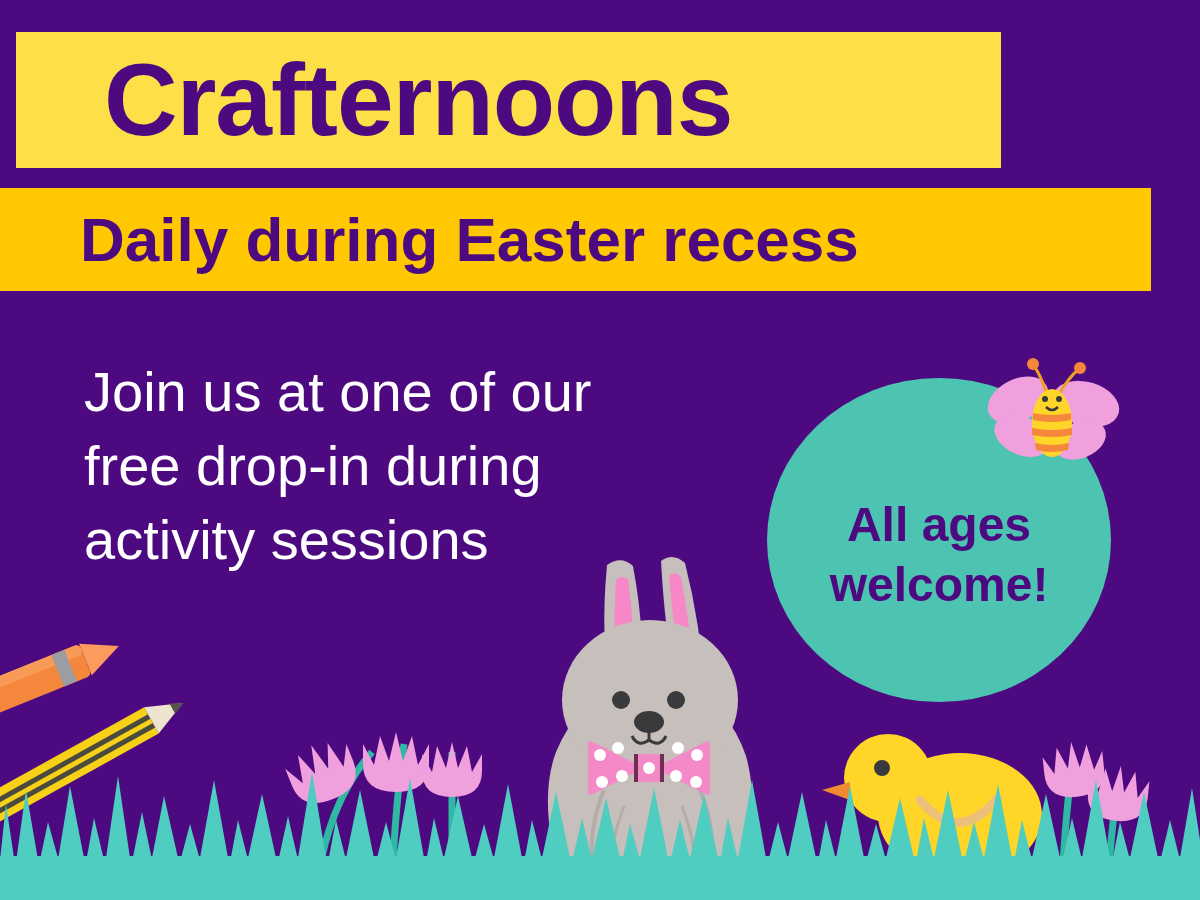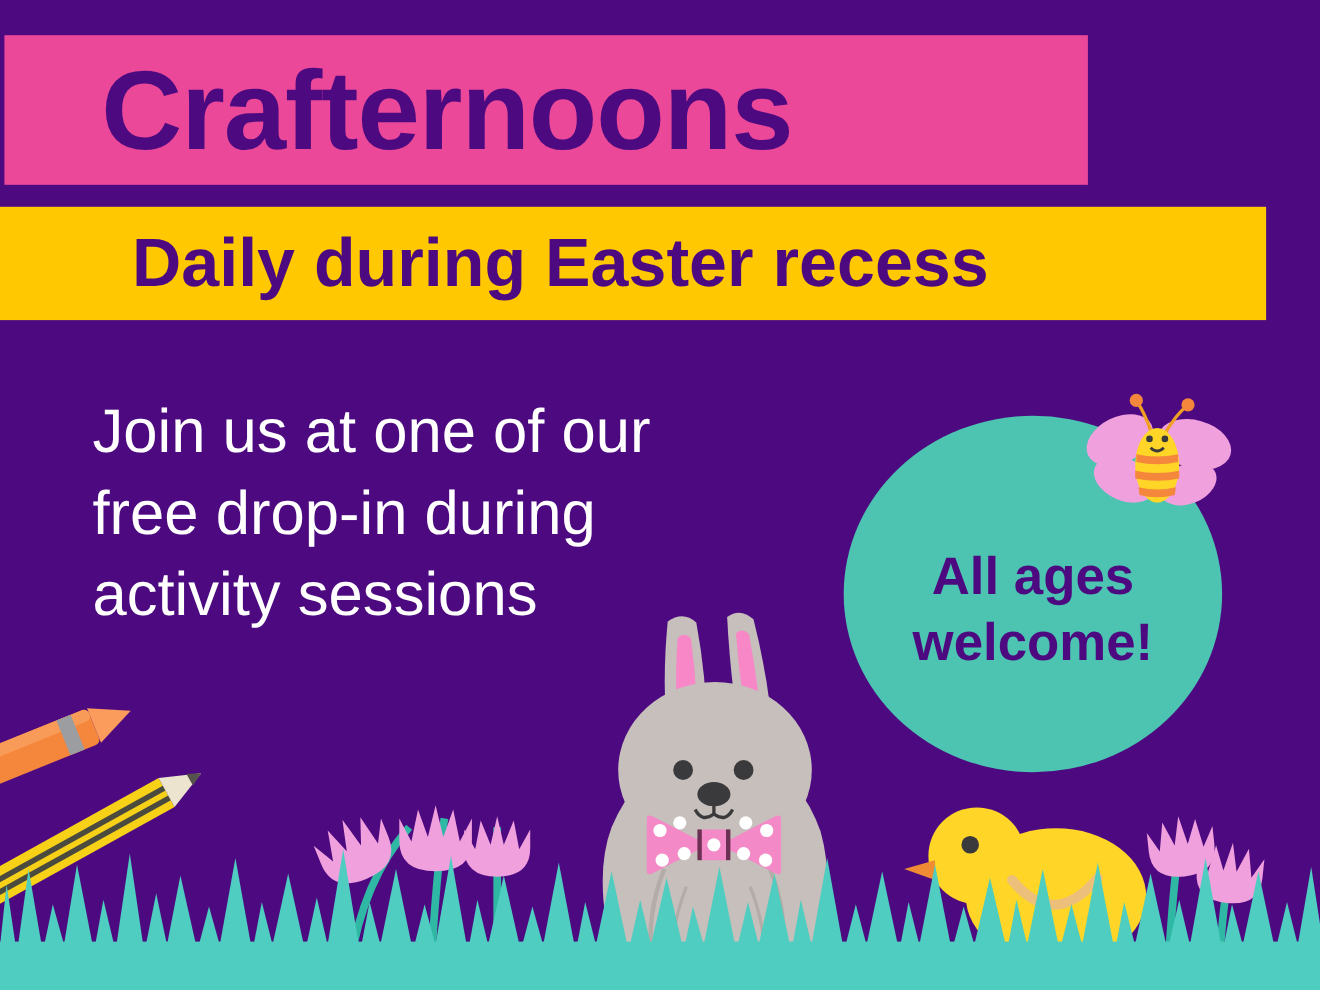--- a/index.html
+++ b/index.html
@@ -15,23 +15,23 @@
     position:relative;
     width:1200px;
     height:900px;
     background:#4d0a80;
     overflow:hidden;
   }
 
   
   .title-banner {
     position:absolute;
-    left:4px; top:32px;
+    left:16px; top:32px;
     width:985px; height:136px;
-    background:#ec4899;
+    background:#fde047;
     display:flex; align-items:center;
   }
   .title-banner .title-text {
     color:#4d0a80;
     font-size:102px;
     font-weight:bold;
     letter-spacing:-1px;
     line-height:1;
     padding-left:88px;
     white-space:nowrap;
@@ -44,21 +44,20 @@
     background:#ffc800;
     display:flex; align-items:center;
   }
   .sub-banner .sub-text {
     color:#4d0a80;
     font-size:62px;
     font-weight:bold;
     line-height:1;
     padding-left:80px;
     white-space:nowrap;
-    margin-left:40px;
   }
 
   
   .body-copy {
     position:absolute;
     left:84px; top:326px;
     width:740px;
     color:#ffffff;
     margin-top:29px;
   }

